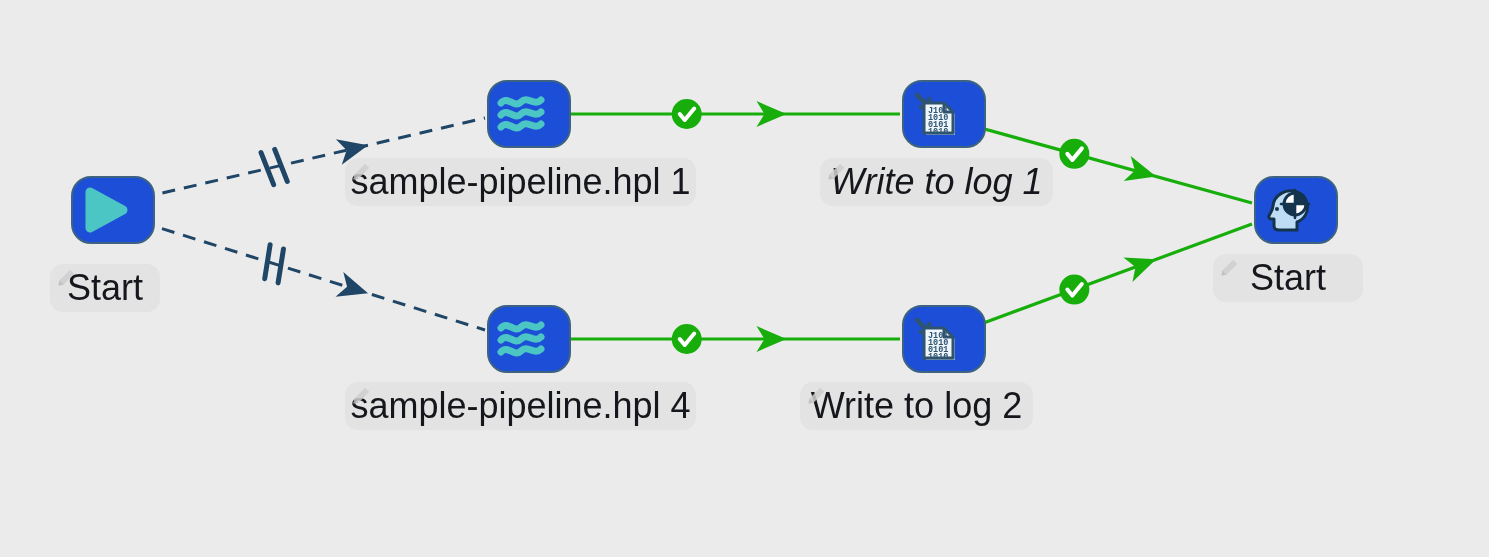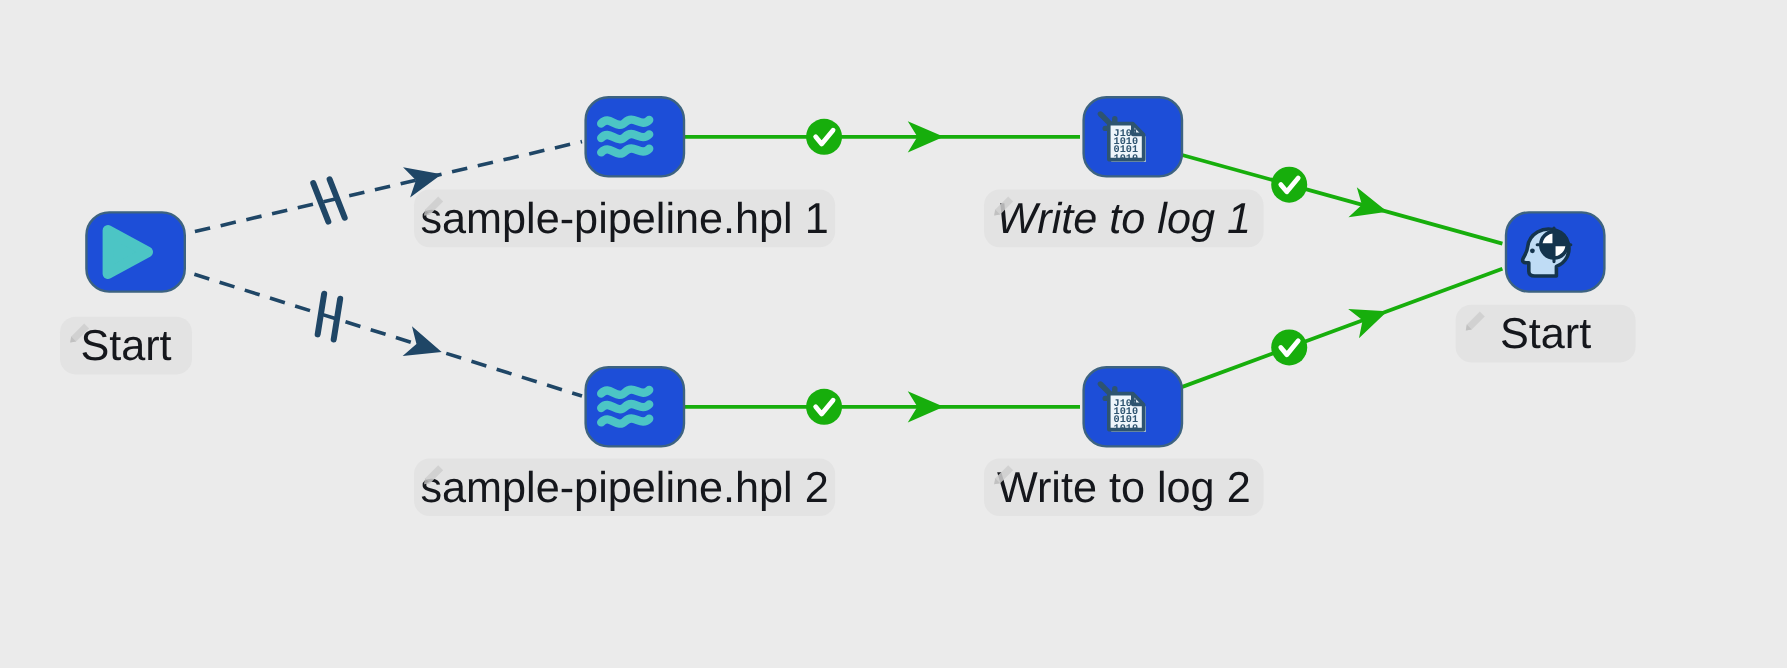--- a/index.html
+++ b/index.html
@@ -196,38 +196,38 @@
         <path d="M12 33 C19 25, 25 39, 32 32 C39 25, 45 37, 52 30"></path>
         <path d="M12 45 C19 37, 25 51, 32 44 C39 37, 45 49, 52 42"></path>
       </g>
     </svg>
   </div>
   <div class="label-chip" style="left:345px; top:382px; width:351px;">
     <svg class="edit-pencil" viewBox="0 0 24 24">
       <path d="M3 21 L4 15 L17 2 L22 7 L9 20 Z" fill="#cfcfcf"></path>
       <path d="M3 21 L4 15 L9 20 Z" fill="#bcbcbc"></path>
     </svg>
-    <span class="label-text">sample-pipeline.hpl 2</span>
+    <span class="label-text">sample-pipeline.hpl 4</span>
   </div>
 
   <div class="node" style="left:902px; top:305px;">
     <svg width="64" height="64" viewBox="0 0 64 64">
       <path d="M13 13 L25 25 M25 25 L25 17 M25 25 L17 25" fill="none" stroke="#2e5470" stroke-width="4.5" stroke-linecap="round" stroke-linejoin="round"></path>
       <path d="M22 23 H42 L51 32 V53 H22 Z" fill="#9db8cc"></path>
       <path d="M20 21 H40 L49 30 V51 H20 Z" fill="#eef5fb" stroke="#2e5470" stroke-width="3" stroke-linejoin="round"></path>
       <path d="M40 21 V30 H49" fill="none" stroke="#2e5470" stroke-width="3" stroke-linejoin="round"></path>
       <g fill="#2e5470" font-family="'Liberation Mono', monospace" font-size="8.5" font-weight="bold">
         <text x="24" y="31">J101</text>
         <text x="24" y="38">1010</text>
         <text x="24" y="45">0101</text>
         <text x="24" y="52">1010</text>
       </g>
     </svg>
   </div>
-  <div class="label-chip" style="left:820px; top:382px; width:233px;text-align:center;">
+  <div class="label-chip" style="left:800px; top:382px; width:233px;text-align:center;">
     <svg class="edit-pencil" viewBox="0 0 24 24">
       <path d="M3 21 L4 15 L17 2 L22 7 L9 20 Z" fill="#cfcfcf"></path>
       <path d="M3 21 L4 15 L9 20 Z" fill="#bcbcbc"></path>
     </svg>
     <span class="label-text">Write to log 2</span>
   </div>
 
 </div>
 
 </body></html>

